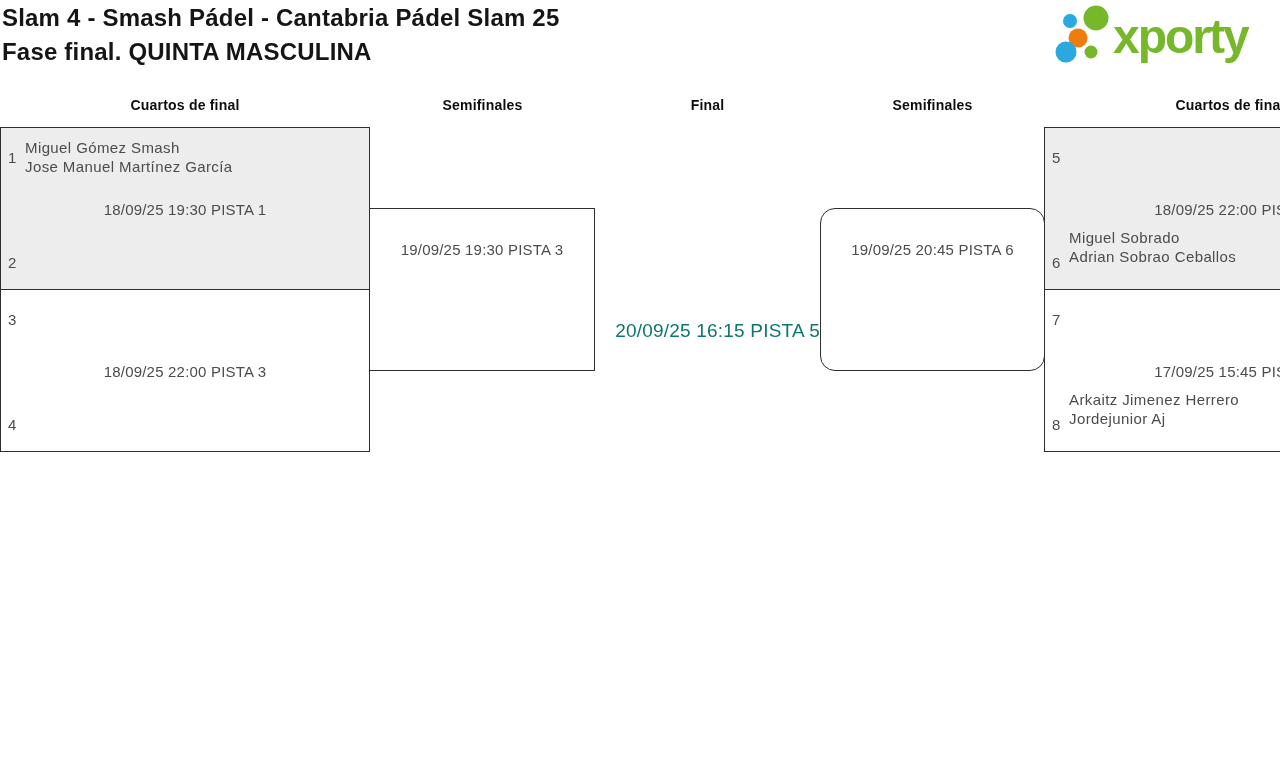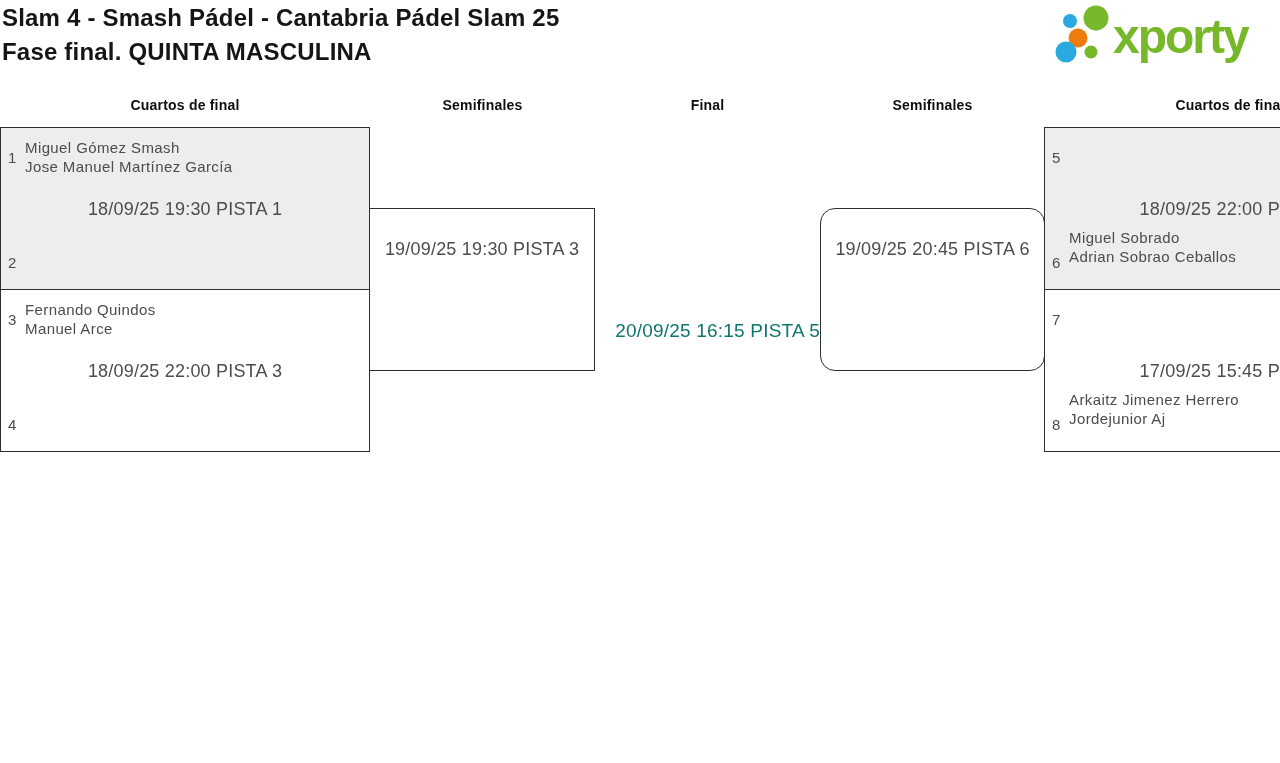--- a/index.html
+++ b/index.html
@@ -69,21 +69,21 @@
     letter-spacing: 0.4px;
     white-space: nowrap;
   }
   .teams-a { top: 10px; }
   .teams-b { top: 100px; }
   .minfo {
     position: absolute;
     left: 0;
     right: 0;
     text-align: center;
-    font-size: 18px;
+    font-size: 15px;
     line-height: 19px;
     color: #4c4c4c;
     letter-spacing: 0.2px;
     white-space: nowrap;
   }
   .minfo-qf { top: 72px; }
   .minfo-sf { top: 31px; }
   .final-info {
     position: absolute;
     left: 595px;
@@ -127,24 +127,20 @@
     <div class="teams teams-a">
       <div>Miguel Gómez Smash</div>
       <div>Jose Manuel Martínez García</div>
     </div>
     <div class="minfo minfo-qf">18/09/25 19:30 PISTA 1</div>
     <span class="seed seed-b">2</span>
   </div>
 
   <div class="match m-qf-lb">
     <span class="seed seed-a">3</span>
-    <div class="teams teams-a">
-      <div>Fernando Quindos</div>
-      <div>Manuel Arce</div>
-    </div>
     <div class="minfo minfo-qf">18/09/25 22:00 PISTA 3</div>
     <span class="seed seed-b">4</span>
   </div>
 
   <div class="match m-sf-l">
     <div class="minfo minfo-sf">19/09/25 19:30 PISTA 3</div>
   </div>
 
   <div class="final-info">20/09/25 16:15 PISTA 5</div>
 

